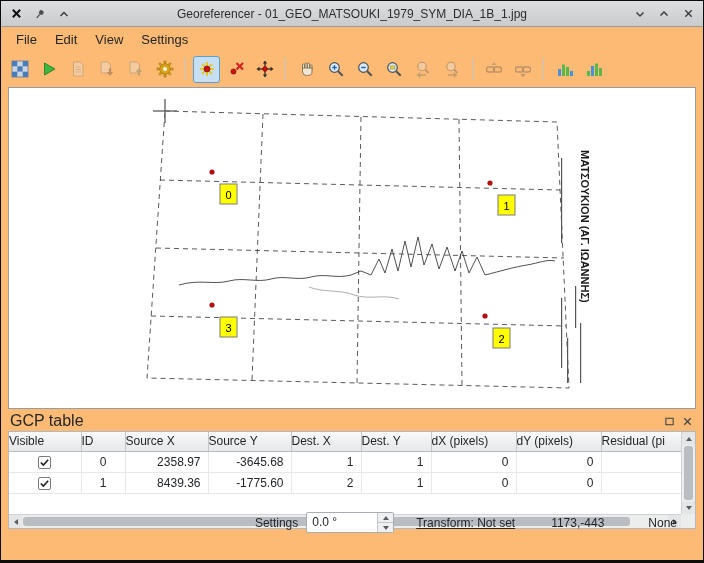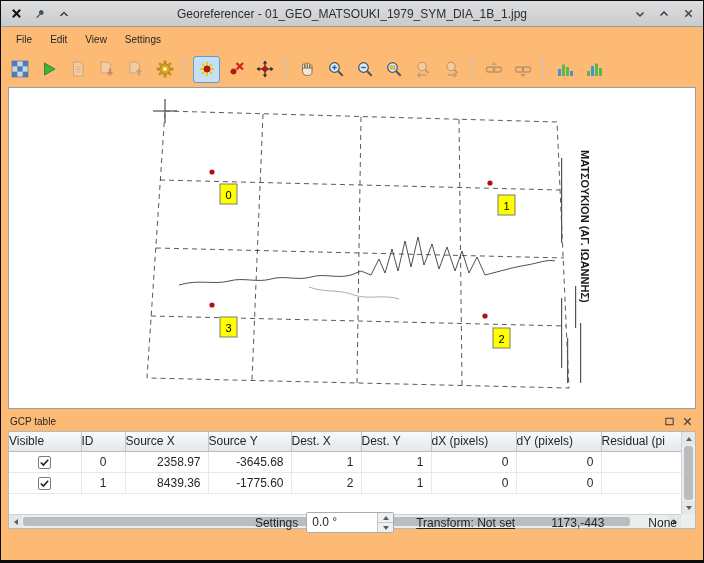--- a/index.html
+++ b/index.html
@@ -19,42 +19,42 @@
     padding: 0 8px; gap: 10px;
     background: linear-gradient(#dddedf, #c9cbcd);
     border-bottom: 1px solid #9a9da0;
   }
   .tb-group { display: flex; align-items: center; gap: 10px; }
   .tb-btn { width: 14px; height: 14px; display: flex; align-items: center; justify-content: center; background: transparent; border: none; cursor: default; }
   .tb-title { flex: 1; text-align: center; font-size: 12px; color: #2b2e31; white-space: nowrap; overflow: hidden; }
 
   
   .menubar { height: 25px; flex: 0 0 25px; display: flex; align-items: center; padding: 0 6px; }
-  .menu-item { font-size: 10px; padding: 3px 9px; border-radius: 2px; }
+  .menu-item { font-size: 13px; padding: 3px 9px; border-radius: 2px; }
 
   
   .toolbar { height: 34px; flex: 0 0 34px; display: flex; align-items: center; padding: 0 5px; gap: 2px; }
   .tbtn {
     width: 27px; height: 27px; display: flex; align-items: center; justify-content: center;
     background: transparent; border: 1px solid transparent; border-radius: 3px; padding: 0;
   }
   .tbtn.active { background: #c6dff5; border-color: #5a9fd4; }
   .tbtn.disabled { opacity: 0.38; filter: grayscale(0.9); }
   .tsep { width: 1px; height: 22px; background: #c2c5c8; margin: 0 5px; }
 
   
   .canvas-wrap {
     flex: 0 0 322px; margin: 1px 7px 2px 7px;
     border: 1px solid #989da2; background: #ffffff; overflow: hidden;
   }
   .map-svg { display: block; width: 100%; height: 100%; }
 
   
   .gcp-panel { flex: 1; display: flex; flex-direction: column; padding: 0 7px; min-height: 0; }
-  .panel-header { height: 20px; flex: 0 0 20px; display: flex; align-items: center; font-size: 10px; padding: 0 2px; }
+  .panel-header { height: 20px; flex: 0 0 20px; display: flex; align-items: center; font-size: 16px; padding: 0 2px; }
   .panel-header .ph-title { flex: 1; }
   .ph-btn { width: 14px; height: 14px; display: flex; align-items: center; justify-content: center; margin-left: 4px; background: transparent; border: none; }
 
   .table-frame {
     flex: 0 0 98px; border: 1px solid #b3b9be; background: #ffffff;
     display: grid; grid-template-columns: 1fr 14px; grid-template-rows: 1fr 14px;
   }
   .table-viewport { overflow: hidden; background: #ffffff; }
   table { border-collapse: collapse; table-layout: fixed; width: 676px; font-size: 12px; }
   th {

